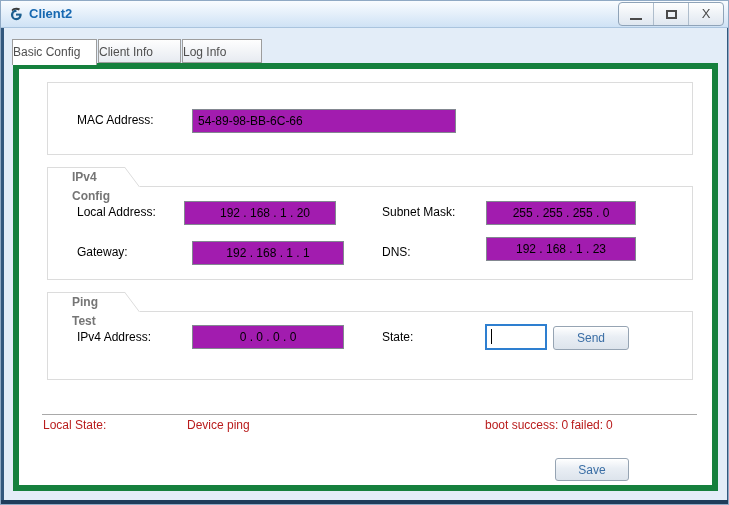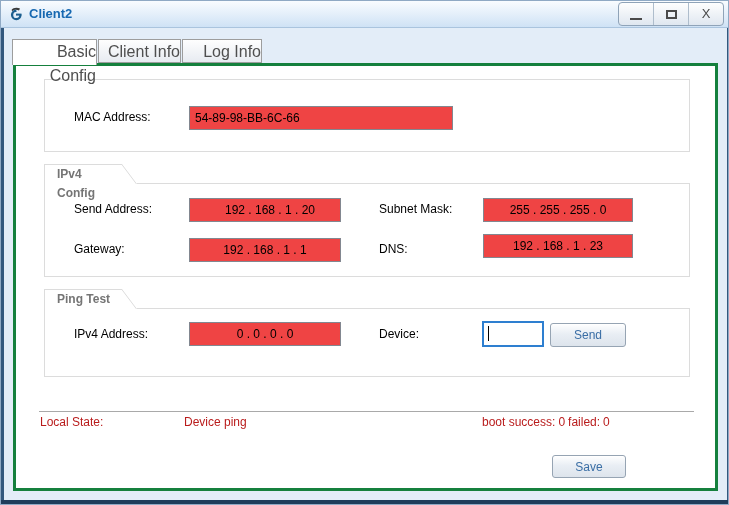--- a/index.html
+++ b/index.html
@@ -8,30 +8,30 @@
   .app-icon{position:absolute;left:7px;top:5px;width:17px;height:17px;}
   .win-title{position:absolute;left:28px;top:5px;font-size:13px;font-weight:bold;color:#1668b1;}
   .win-controls{position:absolute;right:4px;top:1px;height:22px;display:flex;border:1px solid #8fa3b8;border-radius:4px;overflow:hidden;background:linear-gradient(#fefefe,#dfe7f0);}
   .wc-btn{width:34px;height:22px;position:relative;border-left:1px solid #aebdcc;cursor:default;display:flex;align-items:center;justify-content:center;}
   .wc-btn:first-child{border-left:none;}
   .glyph-min{position:absolute;left:11px;bottom:5px;width:12px;height:2px;background:#4a4a4a;}
   .glyph-max{width:11px;height:9px;border:2px solid #4a4a4a;box-sizing:border-box;}
   .glyph-close{font-size:13px;color:#4a4a4a;line-height:22px;}
   .frame-strip{position:absolute;background:#33587e;}
   .strip-bottom{background:#1e3c5a;}
-  .tab{position:absolute;top:38px;height:24px;line-height:24px;text-align:right;font-size:16px;color:#4f4f4f;border:1px solid #9d9d9d;box-sizing:border-box;background:linear-gradient(#fefefe,#e7ebf1);z-index:1;cursor:default;}
+  .tab{position:absolute;top:38px;height:24px;line-height:24px;text-align:left;font-size:12px;color:#4f4f4f;border:1px solid #9d9d9d;box-sizing:border-box;background:linear-gradient(#fefefe,#e7ebf1);z-index:1;cursor:default;}
   .tab.active{background:#ffffff;height:26px;border-bottom:none;z-index:3;}
-  .panel{position:absolute;left:12px;top:62px;width:705px;height:428px;background:#ffffff;border:3px solid #15803d;box-sizing:border-box;z-index:2;}
+  .panel{position:absolute;left:12px;top:62px;width:705px;height:428px;background:#ffffff;border:6px solid #15803d;box-sizing:border-box;z-index:2;}
   .groupbox{position:absolute;border:1px solid #dcdcdc;box-sizing:border-box;background:#fff;}
   .groupbox.notop{border-top:none;}
-  .grouptab{position:absolute;height:20px;width:78px;background:#fff;border-top:1px solid #dcdcdc;border-left:1px solid #dcdcdc;box-sizing:border-box;font-size:12px;font-weight:bold;color:#757575;line-height:19px;padding-left:12px;z-index:2;}
+  .grouptab{position:absolute;height:20px;width:78px;background:#fff;border-top:1px solid #dcdcdc;border-left:1px solid #dcdcdc;box-sizing:border-box;font-size:12px;font-weight:bold;color:#757575;line-height:19px;padding-left:24px;z-index:2;}
   .slant{position:absolute;z-index:2;}
   .topline{position:absolute;height:1px;background:#dcdcdc;}
   .flabel{position:absolute;font-size:12px;color:#000;white-space:nowrap;}
-  .tinput{position:absolute;border:1px solid #828790;box-sizing:border-box;font-family:"Liberation Sans",sans-serif;font-size:12px;color:#000;background:#ef4444;padding:0 5px;outline:none;}
+  .tinput{position:absolute;border:1px solid #828790;box-sizing:border-box;font-family:"Liberation Sans",sans-serif;font-size:12px;color:#000;background:#a21caf;padding:0 5px;outline:none;}
   .tinput.ip{text-align:center;padding:0;}
   .times-wrap{position:absolute;}
   .times-wrap input{width:100%;height:100%;border:2px solid #2e7fd0;box-sizing:border-box;font-size:12px;outline:none;padding:0 4px;}
   .caret{position:absolute;left:6px;top:5px;width:1px;height:15px;background:#000;}
   .btn{position:absolute;border:1px solid #96a4b3;border-radius:3px;background:linear-gradient(#ffffff,#e9eef4 45%,#dde4ec);color:#3a6ea5;font-size:12px;font-family:"Liberation Sans",sans-serif;text-align:center;cursor:default;box-shadow:0 1px 0 rgba(255,255,255,.8) inset;}
   .separator{position:absolute;height:1px;background:#a9a9a9;}
   .status-text{position:absolute;font-size:12px;color:#b91c1c;white-space:nowrap;}
   .status-cluster span{margin-right:3px;}
 </style>
 </head>
@@ -75,40 +75,40 @@
     <div class="flabel" style="left:58px;top:44px;">MAC Address:</div>
     <input class="tinput" style="left: 173px; top: 40px; width: 264px; height: 24px;" value="54-89-98-BB-6C-66">
 
     <div class="grouptab" style="left:28px;top:98px;">IPv4 Config</div>
     <svg class="slant" style="left:105px;top:98px;" width="16" height="20">
         <line x1="0.5" y1="0" x2="15.5" y2="20" stroke="#dcdcdc" stroke-width="1"></line>
       </svg>
     <div class="topline" style="left:121px;top:117px;width:553px;"></div>
     <div class="groupbox notop" style="left:28px;top:118px;width:646px;height:93px;"></div>
 
-    <div class="flabel" style="left:58px;top:136px;">Send Address:</div>
-    <input class="tinput ip" style="left: 173px; top: 132px; width: 152px; height: 24px; padding-left: 10px;" value="192 . 168 . 1 . 20">
+    <div class="flabel" style="left:58px;top:136px;">Local Address:</div>
+    <input class="tinput ip" style="left: 165px; top: 132px; width: 152px; height: 24px; padding-left: 10px;" value="192 . 168 . 1 . 20">
     <div class="flabel" style="left:363px;top:136px;">Subnet Mask:</div>
     <input class="tinput ip" style="left: 467px; top: 132px; width: 150px; height: 24px;" value="255 . 255 . 255 . 0">
 
     <div class="flabel" style="left:58px;top:176px;">Gateway:</div>
     <input class="tinput ip" style="left: 173px; top: 172px; width: 152px; height: 24px;" value="192 . 168 . 1 . 1">
     <div class="flabel" style="left:363px;top:176px;">DNS:</div>
     <input class="tinput ip" style="left: 467px; top: 168px; width: 150px; height: 24px;" value="192 . 168 . 1 . 23">
 
     <div class="grouptab" style="left:28px;top:223px;">Ping Test</div>
     <svg class="slant" style="left:105px;top:223px;" width="16" height="20">
         <line x1="0.5" y1="0" x2="15.5" y2="20" stroke="#dcdcdc" stroke-width="1"></line>
       </svg>
     <div class="topline" style="left:121px;top:242px;width:553px;"></div>
     <div class="groupbox notop" style="left:28px;top:243px;width:646px;height:68px;"></div>
 
     <div class="flabel" style="left:58px;top:261px;text-align:right;">IPv4 Address:</div>
     <input class="tinput ip" style="left: 173px; top: 256px; width: 152px; height: 24px;" value="0 . 0 . 0 . 0">
-    <div class="flabel" style="left:363px;top:261px;">Device:</div>
+    <div class="flabel" style="left:363px;top:261px;">State:</div>
     <div class="times-wrap" style="left:466px;top:255px;width:62px;height:26px;">
       <input value="" style="">
       <span class="caret"></span>
     </div>
     <button class="btn" style="left:534px;top:257px;width:76px;height:24px;">Send</button>
 
     <div class="separator" style="left:23px;top:345px;width:655px;"></div>
     <div class="status-text" style="left:24px;top:349px;">Local State:</div>
     <div class="status-text" style="left:168px;top:349px;">Device ping</div>
     <div class="status-text status-cluster" style="left:466px;top:349px;">

